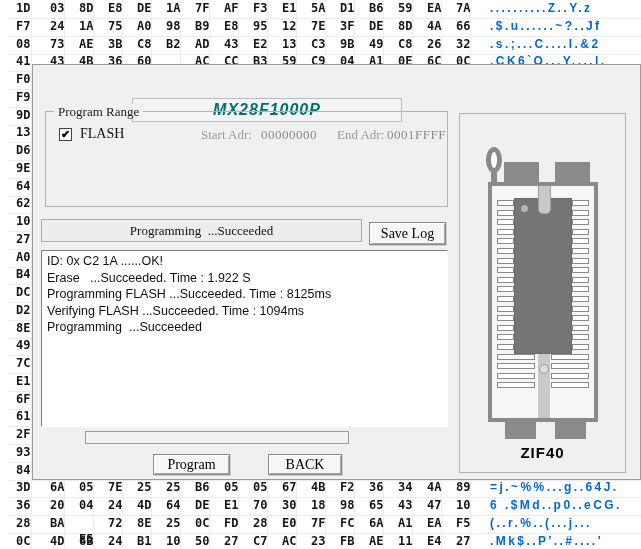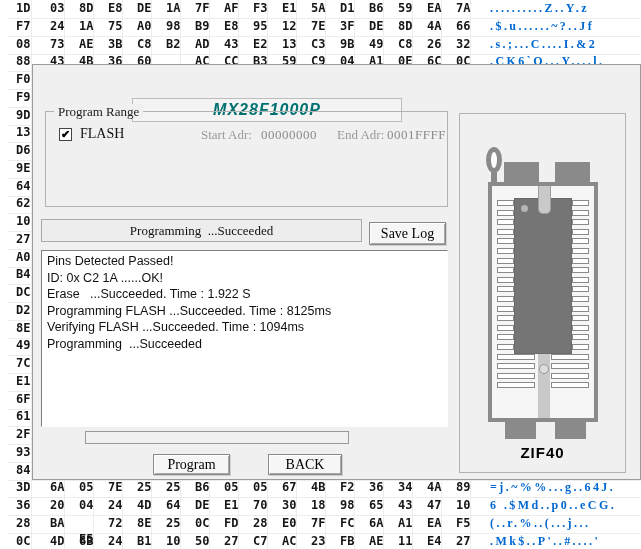--- a/index.html
+++ b/index.html
@@ -8,21 +8,21 @@
   #stage{position:absolute;inset:0;width:641px;height:549px;overflow:hidden;}
 
   
   #hexdump{position:absolute;inset:0;background:#fff;}
   #hex-vgrid{position:absolute;left:36px;top:0;width:444px;height:549px;
     background-image:repeating-linear-gradient(90deg,transparent 0 28px,#ececec 28px 29px);}
   #hex-vgrid0{position:absolute;left:31px;top:0;width:1px;height:549px;background:#ececec;}
   .hex-row{position:absolute;left:8px;width:641px;height:18px;border-bottom:1px solid #ececec;}
   .hex-byte{position:absolute;top:1px;font-family:"DejaVu Sans Mono",monospace;
     font-size:12px;font-weight:bold;color:#161616;}
-  .hex-ascii{position:absolute;left:482px;top:1px;font-family:Liberation Serif, serif;
+  .hex-ascii{position:absolute;left:482px;top:1px;font-family:Liberation Sans, sans-serif;
     font-size:12px;font-weight:bold;letter-spacing:2.45px;color:#0068d0;white-space:pre;}
 
   
   #dialog{position:absolute;left:32px;top:64px;width:609px;height:416px;
     background:#f0f0f0;border:1px solid #9b9b9b;box-sizing:border-box;}
   #titlebar{position:absolute;left:0;top:0;width:100%;height:33px;background:#ffffff;}
   #title{position:absolute;left:13px;top:9px;font-size:13px;color:#a3a3a3;}
   #subtitle{position:absolute;left:101px;top:9px;font-size:13px;color:#a3a3a3;}
 
   .groupbox{position:absolute;border:1px solid #b2b2b2;box-sizing:border-box;background:transparent;}
@@ -151,21 +151,21 @@
         <span class="hex-byte" style="left: 274px;">13</span>
         <span class="hex-byte" style="left: 303px;">C3</span>
         <span class="hex-byte" style="left: 332px;">9B</span>
         <span class="hex-byte" style="left: 361px;">49</span>
         <span class="hex-byte" style="left: 390px;">C8</span>
         <span class="hex-byte" style="left: 419px;">26</span>
         <span class="hex-byte" style="left: 448px;">32</span>
         <span class="hex-ascii">.s.;...C....I.&amp;2</span>
       </div>
       <div class="hex-row" style="top: 53.25px;">
-        <span class="hex-byte" style="left: 8px;">88</span>
+        <span class="hex-byte" style="left: 8px;">41</span>
         <span class="hex-byte" style="left: 42px;">43</span>
         <span class="hex-byte" style="left: 71px;">4B</span>
         <span class="hex-byte" style="left: 100px;">36</span>
         <span class="hex-byte" style="left: 129px;">60</span>
         <span class="hex-byte" style="left: 158px; margin-top: 20px;">4F</span>
         <span class="hex-byte" style="left: 187px;">AC</span>
         <span class="hex-byte" style="left: 216px;">CC</span>
         <span class="hex-byte" style="left: 245px;">B3</span>
         <span class="hex-byte" style="left: 274px;">59</span>
         <span class="hex-byte" style="left: 303px;">C9</span>
@@ -341,21 +341,20 @@
 
     <div id="statusbar">
       <span>Programming  ...Succeeded</span>
     </div>
     <div id="btn-savelog" class="btn">
       <span>Save Log</span>
     </div>
 
     <div id="logbox">
 
-    <div class="log-line">Pins Detected Passed!</div>
         <div class="log-line">ID: 0x C2 1A ......OK!</div>
         <div class="log-line">Erase   ...Succeeded. Time : 1.922 S</div>
         <div class="log-line">Programming FLASH ...Succeeded. Time : 8125ms</div>
         <div class="log-line">Verifying FLASH ...Succeeded. Time : 1094ms</div>
         <div class="log-line">Programming  ...Succeeded</div>
       </div>
 
     <div id="progressbar"></div>
 
     <div id="btn-program" class="btn">

